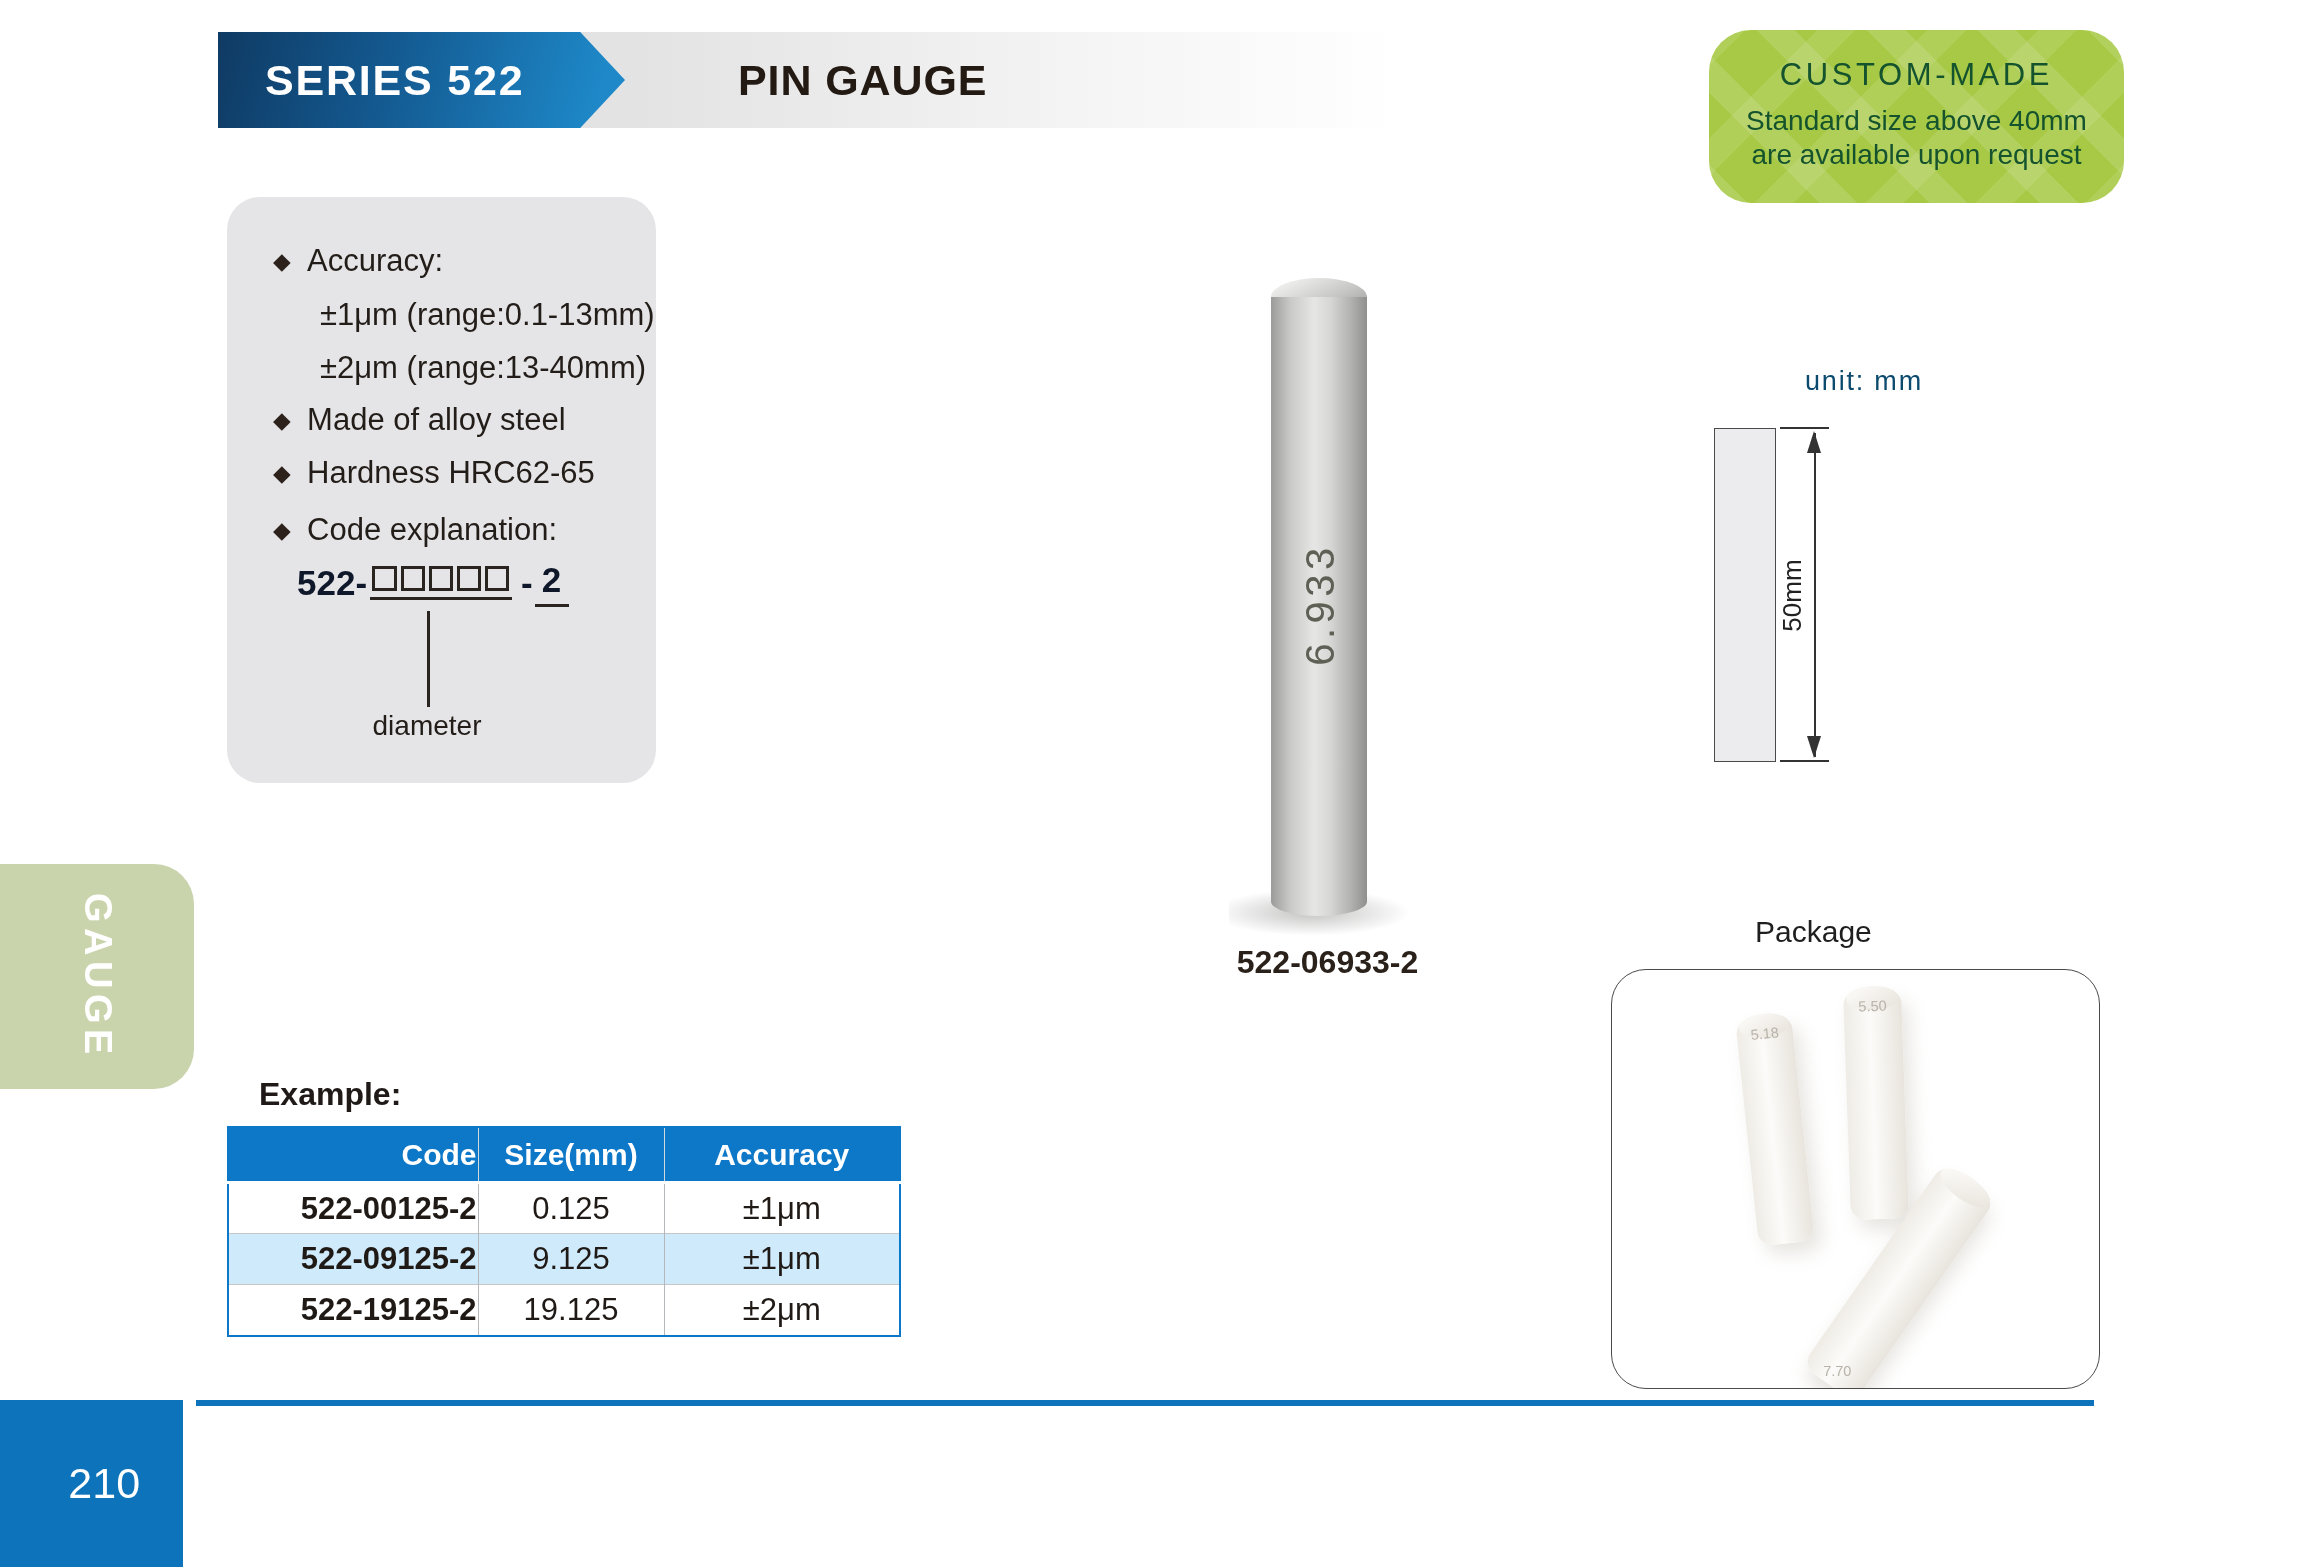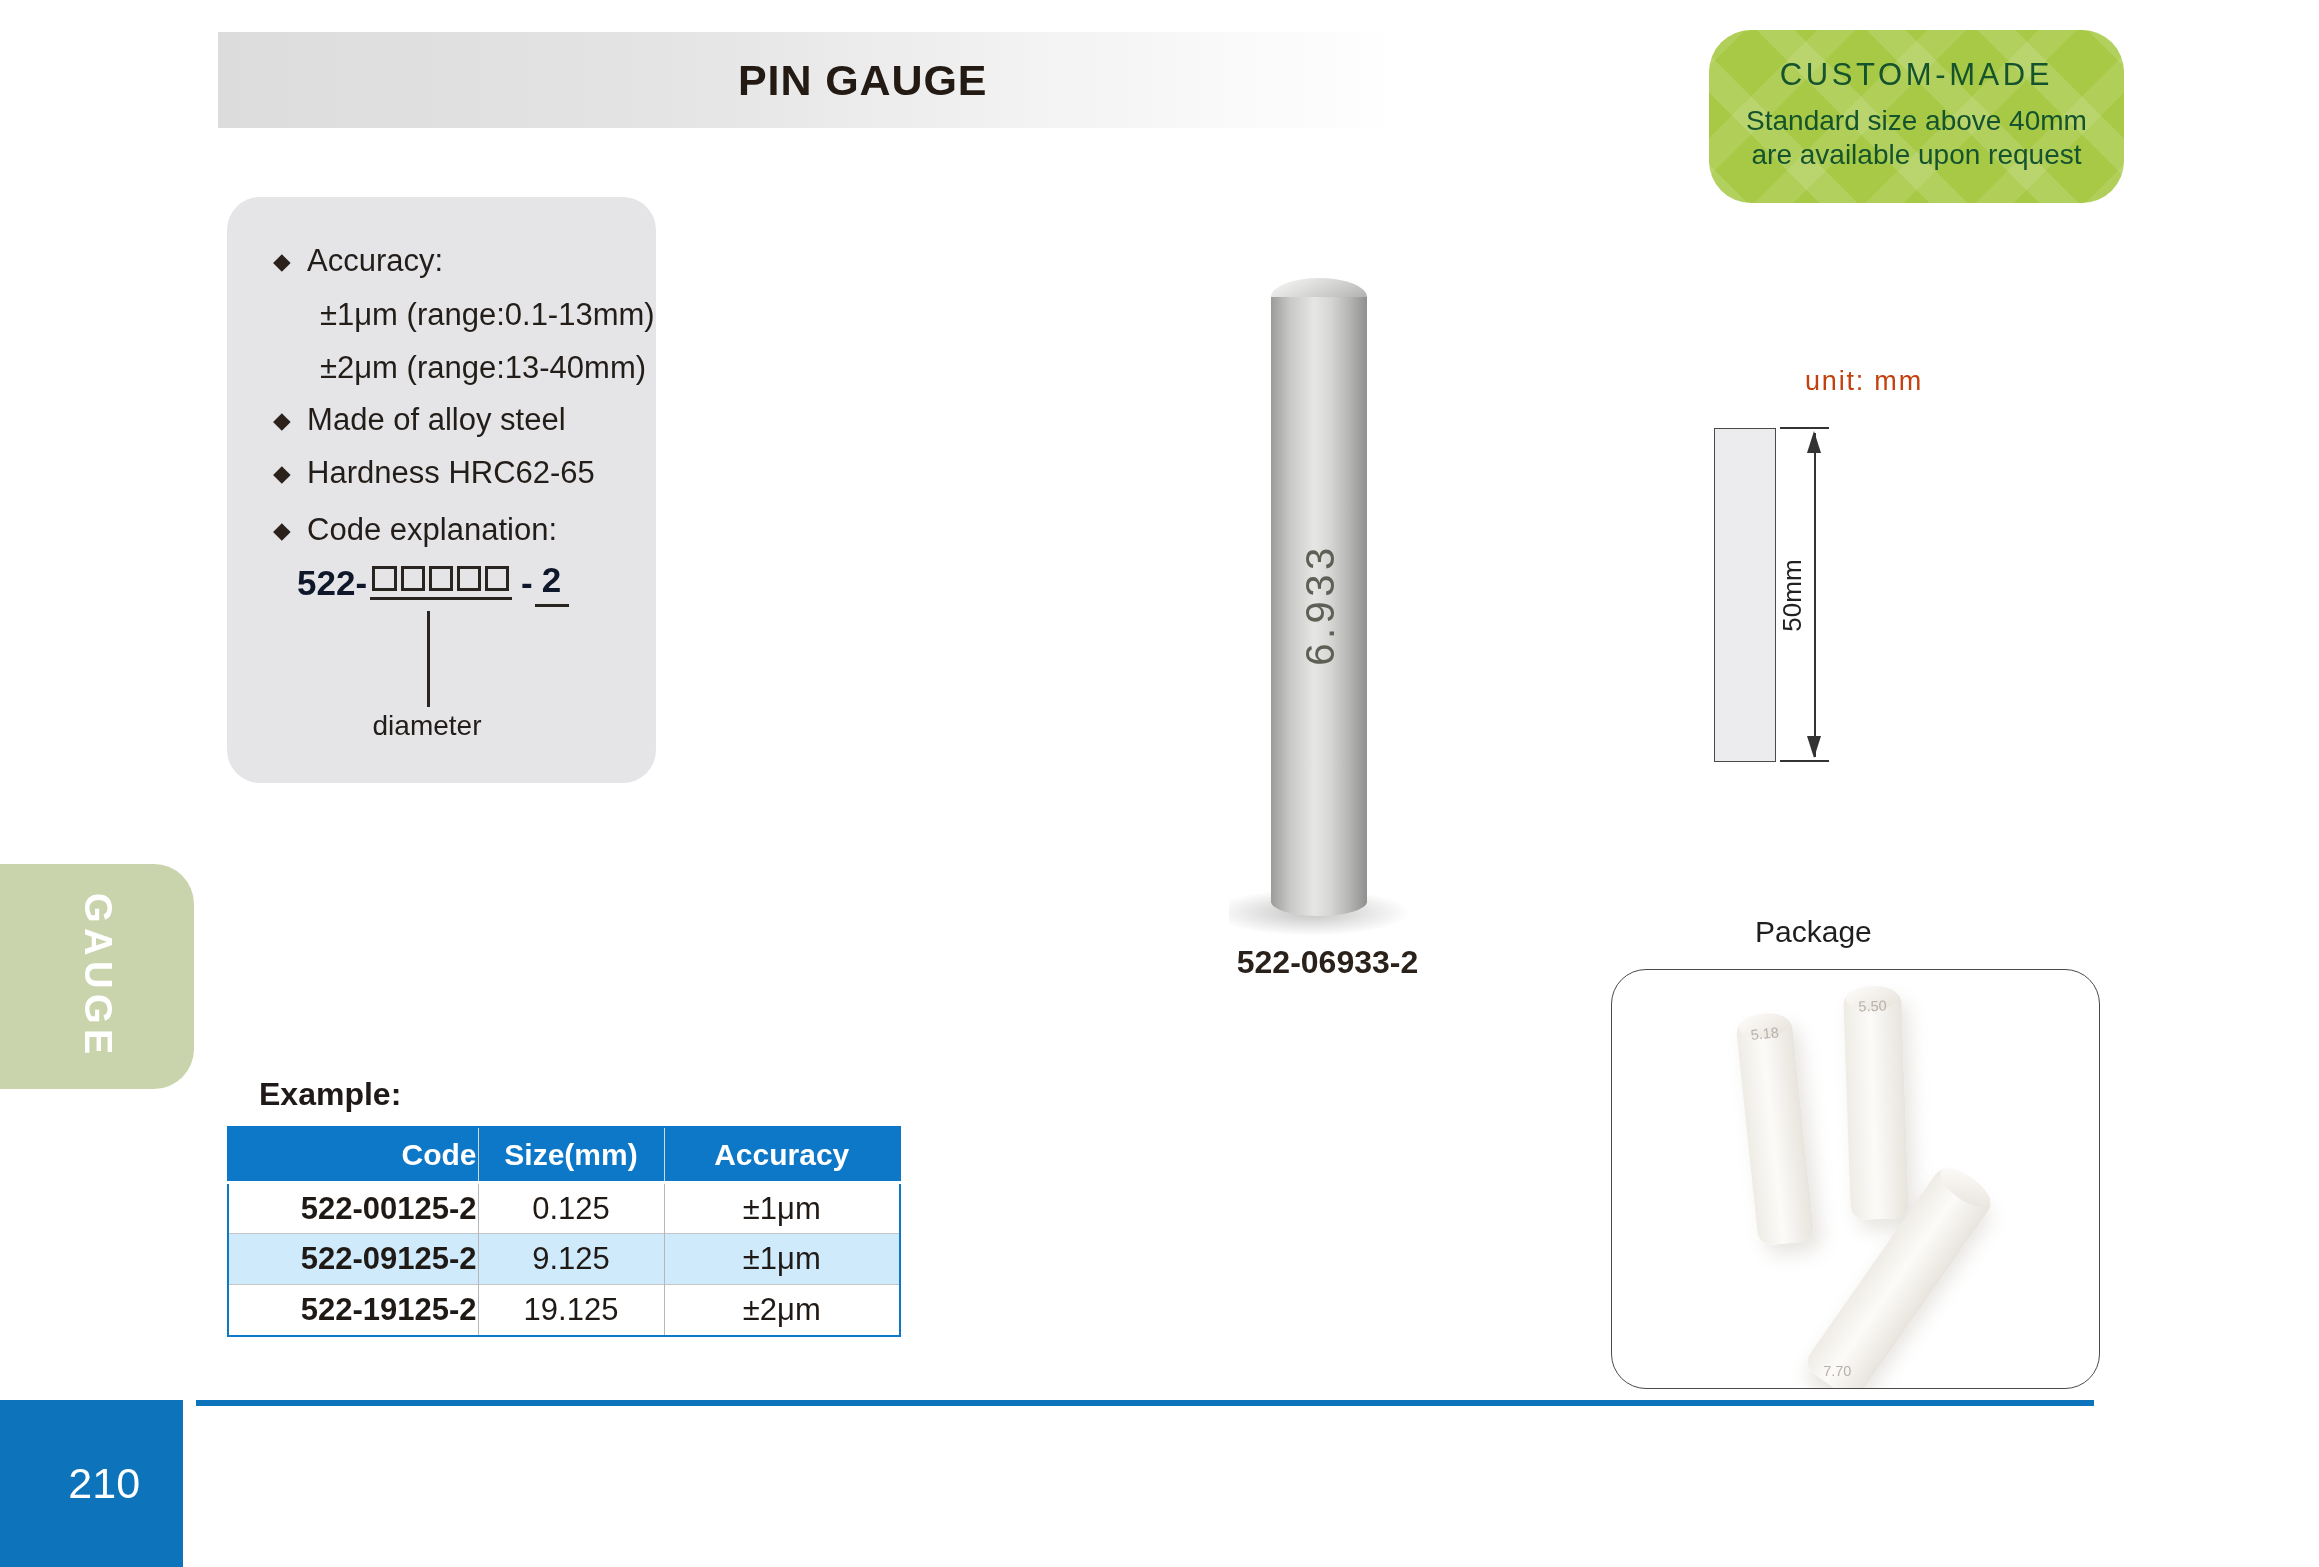--- a/index.html
+++ b/index.html
@@ -53,21 +53,21 @@
     border-radius:0 0 48px 48px / 0 0 14.5px 14.5px;
     background:linear-gradient(to right,#9b9b99 0%,#c9c9c7 20%,#e6e6e4 45%,#d6d6d4 62%,#b2b2b0 83%,#8f8f8d 100%);}
   .pin-engraving{position:absolute;left:1211px;top:495px;width:218px;height:218px;
     display:flex;align-items:center;justify-content:center;}
   .pin-engraving span{transform:rotate(-90deg);font-size:40px;letter-spacing:4.5px;color:#5e6055;
     font-weight:500;white-space:nowrap;}
   .pin-caption{position:absolute;left:1200px;top:944px;width:255px;text-align:center;
     font-size:32px;font-weight:bold;color:#2a211b;}
 
   
-  .unit-label{position:absolute;left:1805px;top:366px;font-size:27px;color:#c2410c;letter-spacing:1.8px;}
+  .unit-label{position:absolute;left:1805px;top:366px;font-size:27px;color:#0c4a6e;letter-spacing:1.8px;}
   .dim-rect{position:absolute;left:1714px;top:428px;width:62px;height:334px;background:#ececee;
     border:1.8px solid #4a4a4a;box-sizing:border-box;}
   .ext-line{position:absolute;width:49px;height:1.8px;background:#333;}
   .ext-top{left:1780px;top:427px;} .ext-bottom{left:1780px;top:760px;}
   .dim-line{position:absolute;left:1814px;top:433px;width:1.8px;height:324px;background:#333;}
   .arrow{position:absolute;width:0;height:0;border-left:7.3px solid transparent;border-right:7.3px solid transparent;}
   .arrow-up{left:1807px;top:431px;border-bottom:22px solid #333;}
   .arrow-down{left:1807px;top:736px;border-top:22px solid #333;}
   .dim-text{position:absolute;left:1729px;top:580px;width:127px;text-align:center;
     transform:rotate(-90deg);font-size:26px;color:#222;}
@@ -111,20 +111,23 @@
   .page-box{position:absolute;left:0;top:1400px;width:183px;height:167px;background:#0d73ba;
     display:flex;align-items:center;justify-content:center;}
   .page-num{color:#fff;font-size:43px;transform:translateX(12.7px);}
 </style>
 </head>
 <body>
 
 <div class="page">
 
   <div class="header-band"></div>
+  <div class="series-banner">
+    <span>SERIES 522</span>
+  </div>
   <div class="page-title">PIN GAUGE</div>
 
   <div class="badge">
     <div class="badge-title">CUSTOM-MADE</div>
     <div class="badge-line">Standard size above 40mm</div>
     <div class="badge-line">are available upon request</div>
   </div>
 
   <div class="info-box"></div>
   <div class="feat f1">

